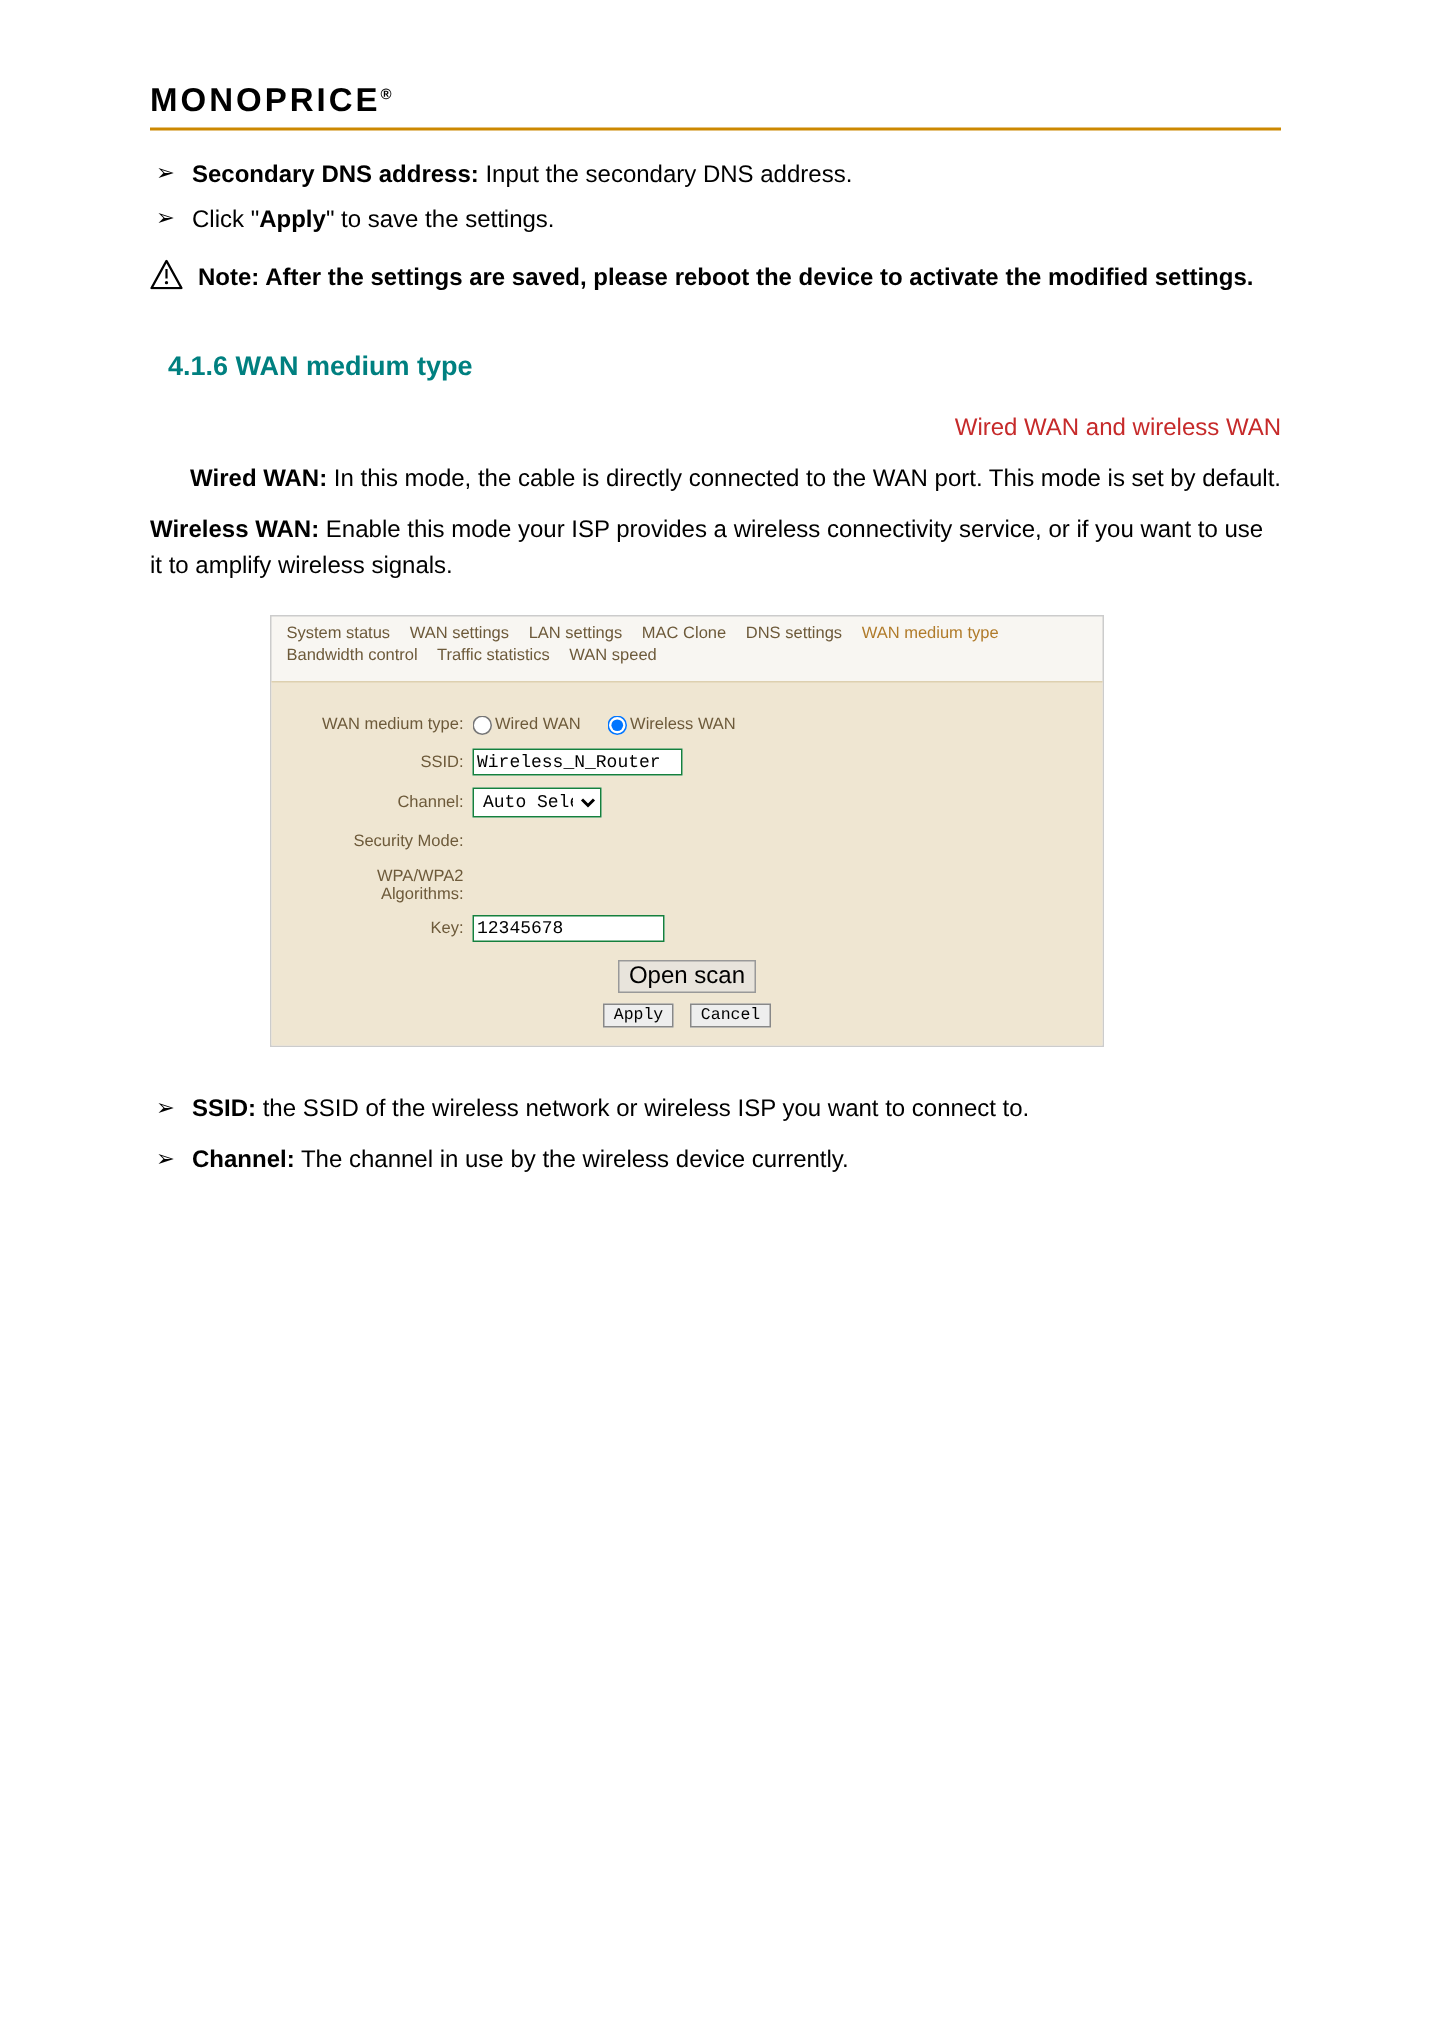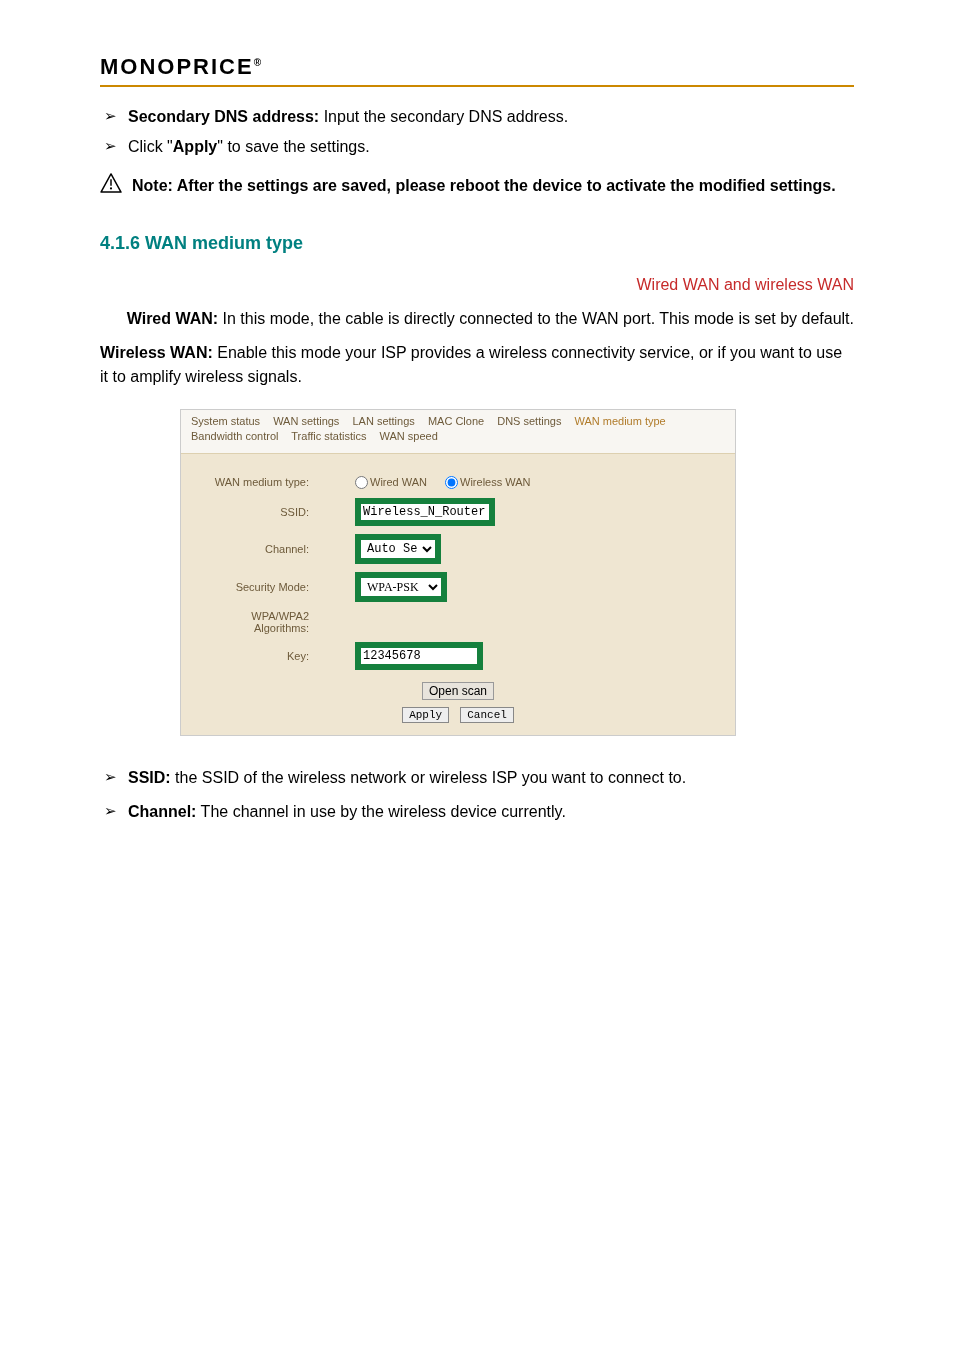--- a/index.html
+++ b/index.html
@@ -47,21 +47,21 @@
   .note-icon {
     flex: 0 0 24px;
     margin-right: 8px;
     padding-top: 2px;
   }
   .note-icon svg { width: 22px; height: 20px; }
   .note-body { font-weight: bold; }
   .section-num { font-weight: bold; font-size: 18px; margin: 30px 0 16px 0; }
   .para { margin: 4px 0 10px 0; text-align: right; }
   .para2 { margin: 4px 0 20px 0; }
-  .color-teal { color: #008080; }
+  .color-teal { color: #008080; margin-left: 12px; }
   .color-red { color: #c62a2a; }
   .bold { font-weight: bold; }
 
   
   .shot-wrap {
     border: 1px solid #ccc;
     margin: 16px 0 30px 80px;
     width: 556px;
     background: #f8f6f2;
     font-family: Tahoma, Arial, sans-serif;
@@ -92,34 +92,33 @@
   .subnav a.active { color: #b07b2a; }
   .form-wrap {
     background: #efe6d2;
     border-top: 1px solid #ddd0b0;
     padding: 16px 14px 12px 14px;
   }
   .form-row {
     display: flex;
     align-items: center;
     padding: 4px 0;
-    gap: 40px;
   }
   .form-row label {
     flex: 0 0 120px;
     text-align: right;
     padding-right: 6px;
     color: #6d5a3a;
   }
   .form-row .ctrl { flex: 1; }
   .form-row input[type=text], .form-row select {
     font-family: "Courier New", monospace;
     font-size: 12px;
     padding: 1px 2px;
-    border: 6px solid #15803d;
+    border: 1px solid #15803d;
     background: #fff;
   }
   .form-row input.ssid { width: 140px; }
   .form-row input.key { width: 128px; }
   .form-row select.small { width: 86px; }
   .form-row select.sec { width: 92px; font-family: Tahoma; }
   .radio-group { display: inline-flex; align-items: flex-start; gap: 4px; }
   .radio-group .r { margin-right: 14px; display: inline-flex; align-items: center; gap: 2px; }
   .btn-row { text-align: center; margin-top: 8px; }
   .btn-row2 { text-align: center; margin-top: 6px; }
@@ -127,21 +126,21 @@
     font-family: "Courier New", monospace;
     font-size: 11px;
     background: #eee;
     border: 1px solid #888;
     padding: 1px 6px;
     margin: 0 4px;
     cursor: pointer;
   }
   .btn-open {
     font-family: Tahoma, Arial, sans-serif;
-    font-size: 12px;
+    font-size: 16px;
     background: #e8e4dc;
     border: 1px solid #999;
     padding: 1px 6px;
     cursor: pointer;
   }
   .below-bullets { list-style: none; margin-top: 10px; }
   .below-bullets li {
     position: relative;
     padding-left: 28px;
     margin: 10px 0;
@@ -225,21 +224,20 @@
     <div class="form-row">
       <label>SSID:</label>
       <span class="ctrl"><input class="ssid" type="text" value="Wireless_N_Router" style=""></span>
     </div>
     <div class="form-row">
       <label>Channel:</label>
       <span class="ctrl"><select class="small"><option>Auto Select</option></select></span>
     </div>
     <div class="form-row">
       <label>Security Mode:</label>
-      <span class="ctrl"><select class="sec"><option>WPA-PSK</option></select></span>
     </div>
     <div class="form-row" style="align-items:flex-start;">
       <label style="line-height:1.1;">WPA/WPA2 Algorithms:</label>
     </div>
     <div class="form-row">
       <label>Key:</label>
       <span class="ctrl"><input class="key" type="text" value="12345678" style=""></span>
     </div>
     <div class="btn-row">
       <button class="btn-open">Open scan</button>

